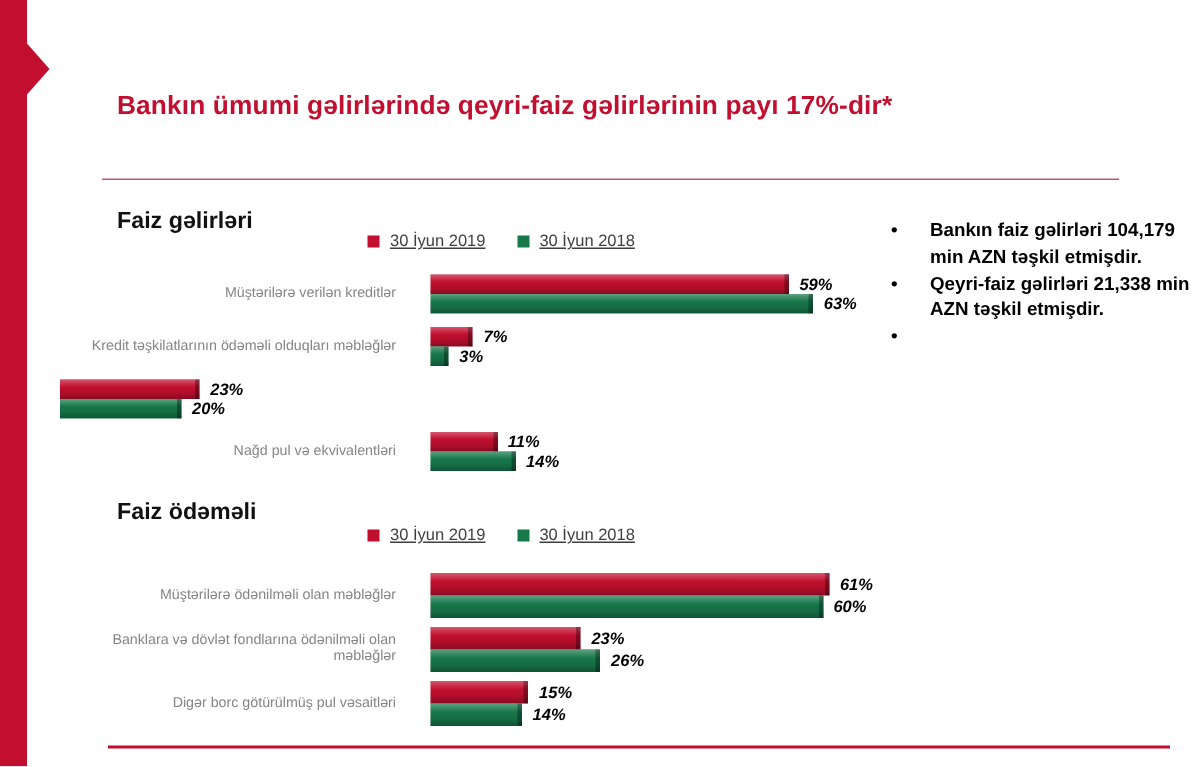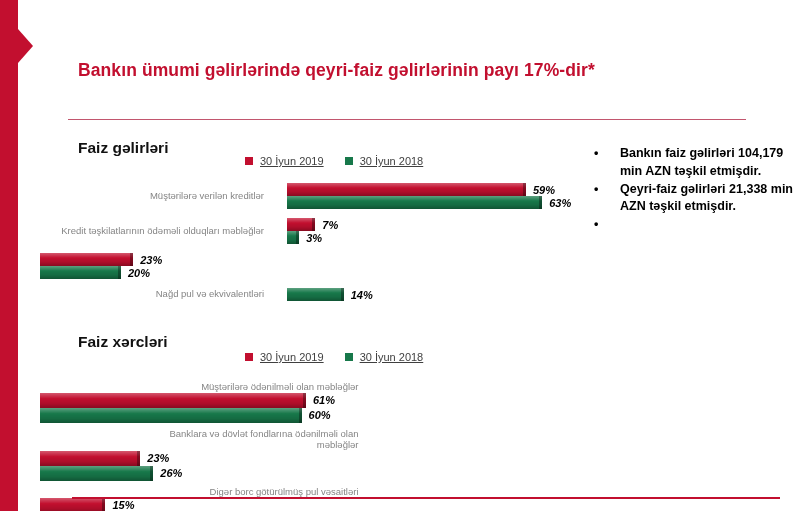--- a/index.html
+++ b/index.html
@@ -29,21 +29,21 @@
   #legend1{left:245px;top:155px;}
   #legend2{left:245px;top:351px;}
   .legend .sw{width:8px;height:8px;display:inline-block;flex:none;}
   .legend .lt{margin-right:14px;white-space:nowrap;text-decoration:underline;}
 
   .chart{position:absolute;left:40px;}
   #chart0{top:183px;}
   #chart1{top:382px;}
   .chart-row{display:flex;align-items:center;}
   #chart0 .chart-row{margin-bottom:9px;}
-  #chart1 .chart-row{margin-bottom:6px;flex-direction:column;}
+  #chart1 .chart-row{margin-bottom:6px;}
   .cat-label{width:224px;flex:none;padding-right:23px;text-align:right;
              font-size:9.5px;color:#858585;line-height:1.15;}
   .bars{flex:none;}
   #chart0 .bars{width:405px;}
   #chart1 .bars{width:436px;}
   .bar-line{display:flex;align-items:center;}
   #chart0 .bar-line{height:13px;}
   #chart1 .bar-line{height:15px;}
   .bar{height:100%;box-sizing:border-box;border-right:3px solid rgba(0,0,0,.32);
        background-image:linear-gradient(180deg,rgba(255,255,255,.30) 0%,rgba(255,255,255,0) 38%,rgba(0,0,0,.10) 70%,rgba(0,0,0,.30) 100%);}
@@ -111,28 +111,32 @@
           <div class="bar-line">
             <div class="bar" style="width: 20%; background-color: rgb(23, 120, 74);"></div>
             <span class="val">20%</span>
           </div>
         </div>
       </div>
       <div class="chart-row">
         <div class="cat-label">Nağd pul və ekvivalentləri</div>
         <div class="bars">
           <div class="bar-line">
+            <div class="bar" style="width: 11%; background-color: rgb(194, 15, 47);"></div>
+            <span class="val">11%</span>
+          </div>
+          <div class="bar-line">
             <div class="bar" style="width: 14%; background-color: rgb(23, 120, 74);"></div>
             <span class="val">14%</span>
           </div>
         </div>
       </div>
     </div>
 
-  <h2 class="section-title" id="sec2-title">Faiz xərcləri</h2>
+  <h2 class="section-title" id="sec2-title">Faiz ödəməli</h2>
 
   <div class="legend" id="legend2">
     <span class="sw" style="background-color: rgb(194, 15, 47);"></span>
     <span class="lt">30 İyun 2019</span>
     <span class="sw" style="background-color: rgb(23, 120, 74);"></span>
     <span class="lt">30 İyun 2018</span>
   </div>
 
   <div class="chart" id="chart1">
       <div class="chart-row">

